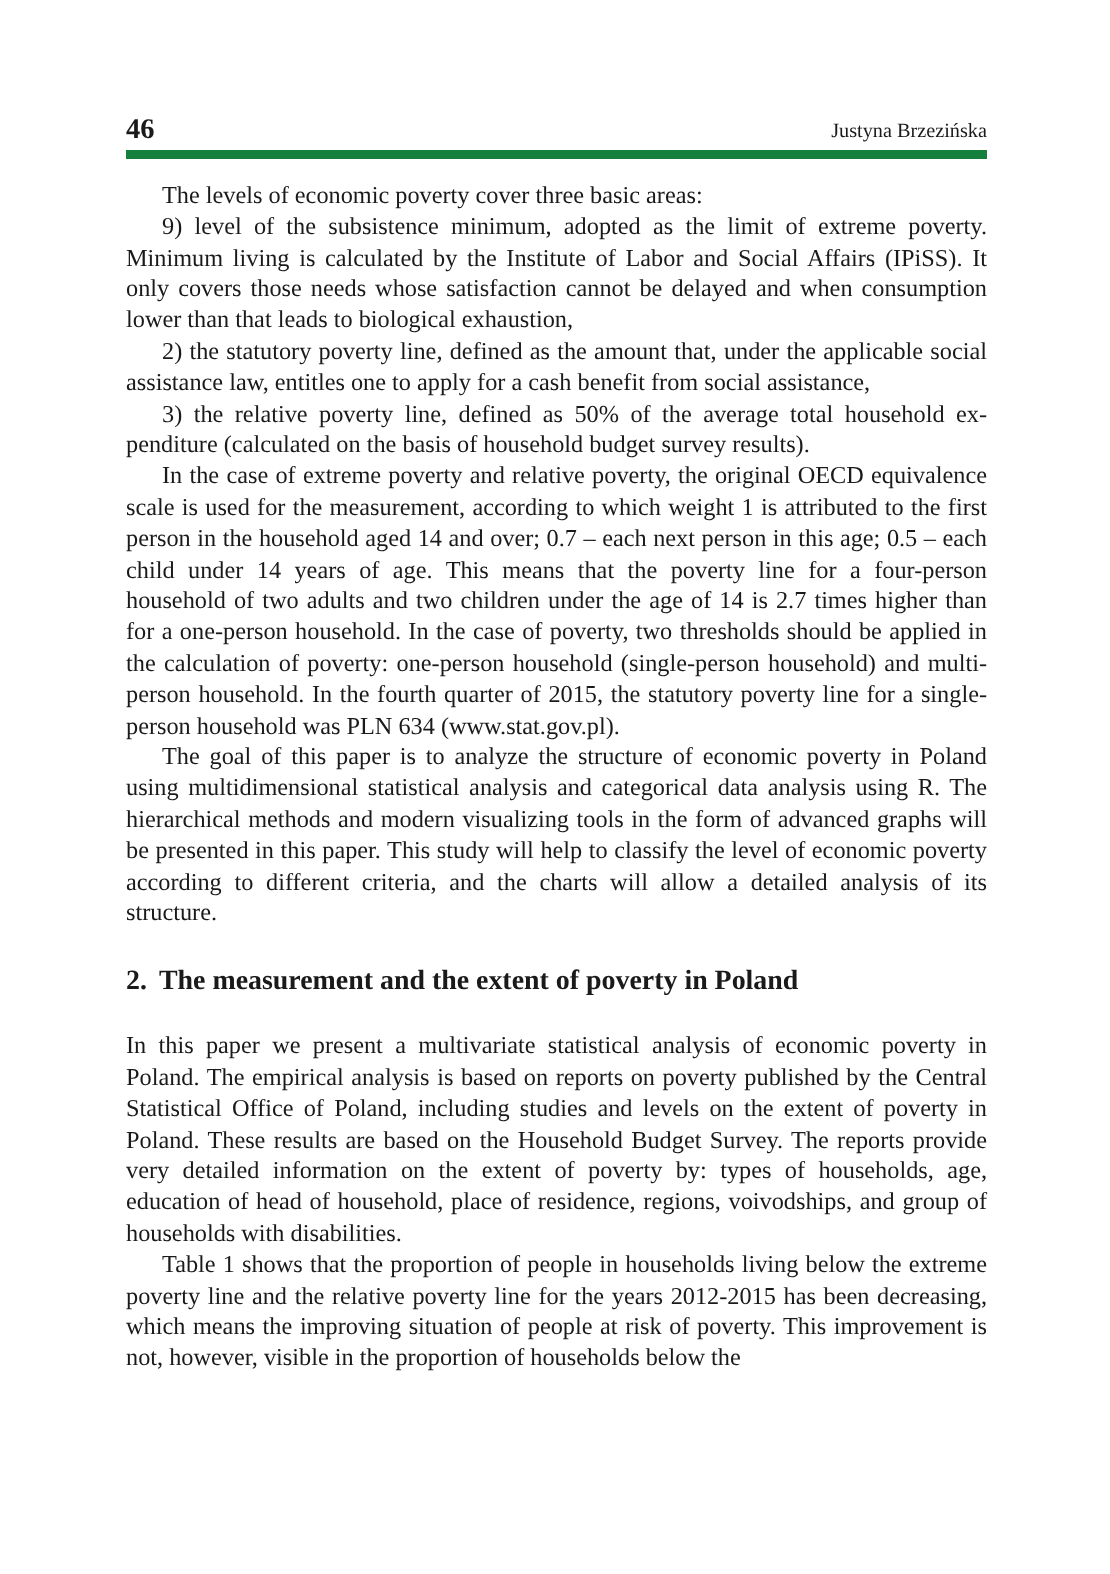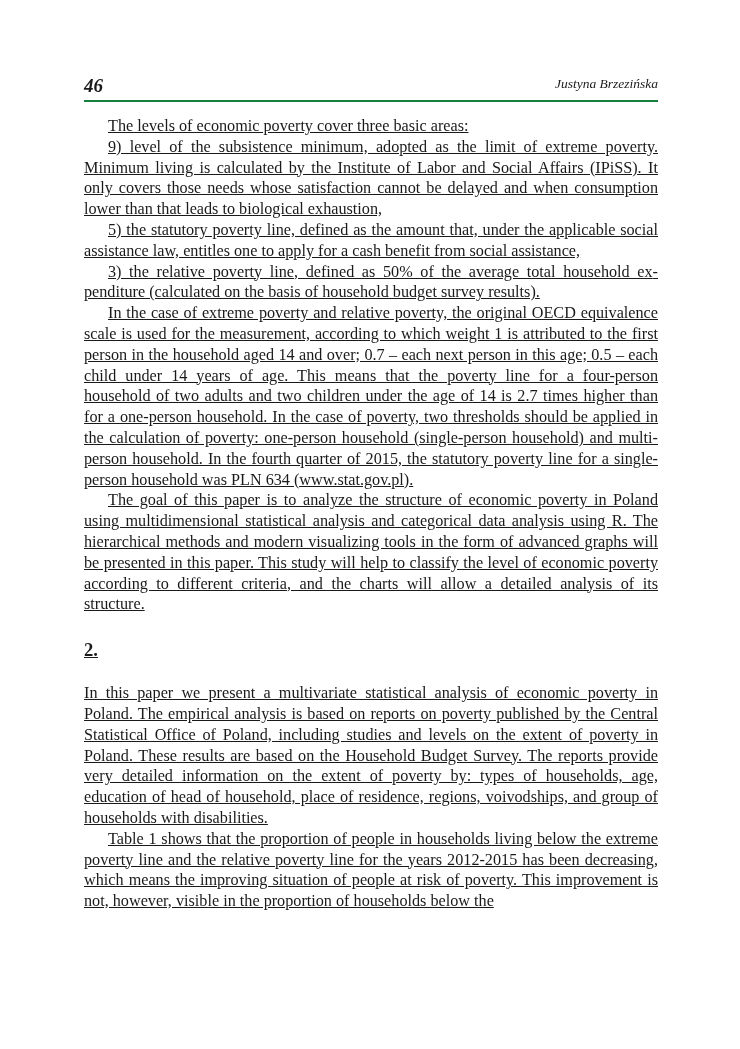--- a/index.html
+++ b/index.html
@@ -17,42 +17,40 @@
     }
     .page {
       position: absolute;
       left: 84px;
       top: 76px;
       width: 574px;
     }
     .running-head {
       display: flex;
       justify-content: space-between;
-      align-items: flex-start;
+      align-items: center;
       height: 22px;
-      border-bottom: 2px solid #15803d;
+      border-bottom: 6px solid #15803d;
       padding-bottom: 2px;
-      font-style: italic;
     }
     .page-number {
       font-weight: bold;
       font-size: 19px;
       line-height: 20px;
     }
     .running-author {
       font-size: 13.5px;
       line-height: 16px;
     }
     .body {
       margin-top: 14px;
       font-size: 16.2px;
       line-height: 20.8px;
       text-align: justify;
       hyphens: manual;
-      text-decoration: underline;
     }
     .body p {
       margin: 0;
       text-indent: 24px;
     }
     .body p.noindent {
       text-indent: 0;
     }
     .section-heading {
       margin: 24px 0 22px 0;
@@ -68,25 +66,26 @@
 
 <div class="page">
   <div class="running-head">
     <span class="page-number">46</span>
     <span class="running-author">Justyna Brzezińska</span>
   </div>
 
   <div class="body">
     <p>The levels of economic poverty cover three basic areas:</p>
     <p>9) level of the subsistence minimum, adopted as the limit of extreme poverty. Minimum living is calculated by the Institute of Labor and Social Affairs (IPiSS). It only covers those needs whose satisfaction cannot be delayed and when consump­tion lower than that leads to biological exhaustion,</p>
-    <p>5) the statutory poverty line, defined as the amount that, under the applicable social assistance law, entitles one to apply for a cash benefit from social assistance,</p>
+    <p>2) the statutory poverty line, defined as the amount that, under the applicable social assistance law, entitles one to apply for a cash benefit from social assistance,</p>
     <p>3) the relative poverty line, defined as 50% of the average total household ex­penditure (calculated on the basis of household budget survey results).</p>
     <p>In the case of extreme poverty and relative poverty, the original OECD equiva­lence scale is used for the measurement, according to which weight 1 is attributed to the first person in the household aged 14 and over; 0.7 – each next person in this age; 0.5 – each child under 14 years of age. This means that the poverty line for a four-person household of two adults and two children under the age of 14 is 2.7 times higher than for a one-person household. In the case of poverty, two thresholds should be applied in the calculation of poverty: one-person household (single-person house­hold) and multi-person household. In the fourth quarter of 2015, the statutory pov­erty line for a single-person household was PLN 634 (www.stat.gov.pl).</p>
     <p>The goal of this paper is to analyze the structure of economic poverty in Poland using multidimensional statistical analysis and categorical data analysis using R. The hierarchical methods and modern visualizing tools in the form of advanced graphs will be presented in this paper. This study will help to classify the level of economic poverty according to different criteria, and the charts will allow a detailed analysis of its structure.</p>
 
     <h2 class="section-heading">
       <span>2.</span>
+      <span>The measurement and the extent of poverty in Poland</span>
     </h2>
 
     <p class="noindent">In this paper we present a multivariate statistical analysis of economic poverty in Poland. The empirical analysis is based on reports on poverty published by the Central Statistical Office of Poland, including studies and levels on the extent of poverty in Poland. These results are based on the Household Budget Survey. The reports provide very detailed information on the extent of poverty by: types of households, age, education of head of household, place of residence, regions, voivodships, and group of households with disabilities.</p>
     <p>Table 1 shows that the proportion of people in households living below the extreme poverty line and the relative poverty line for the years 2012-2015 has been decreasing, which means the improving situation of people at risk of poverty. This improvement is not, however, visible in the proportion of households below the</p>
   </div>
 </div>
 
 </body></html>

